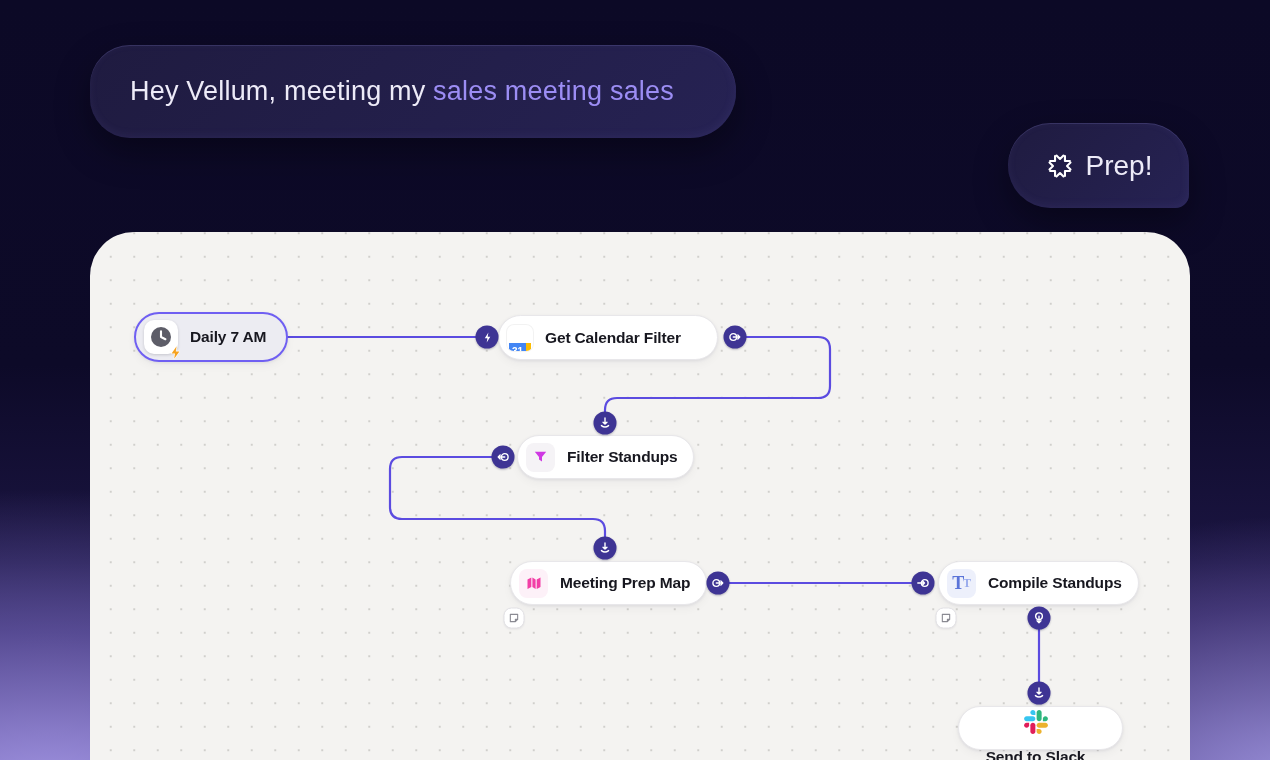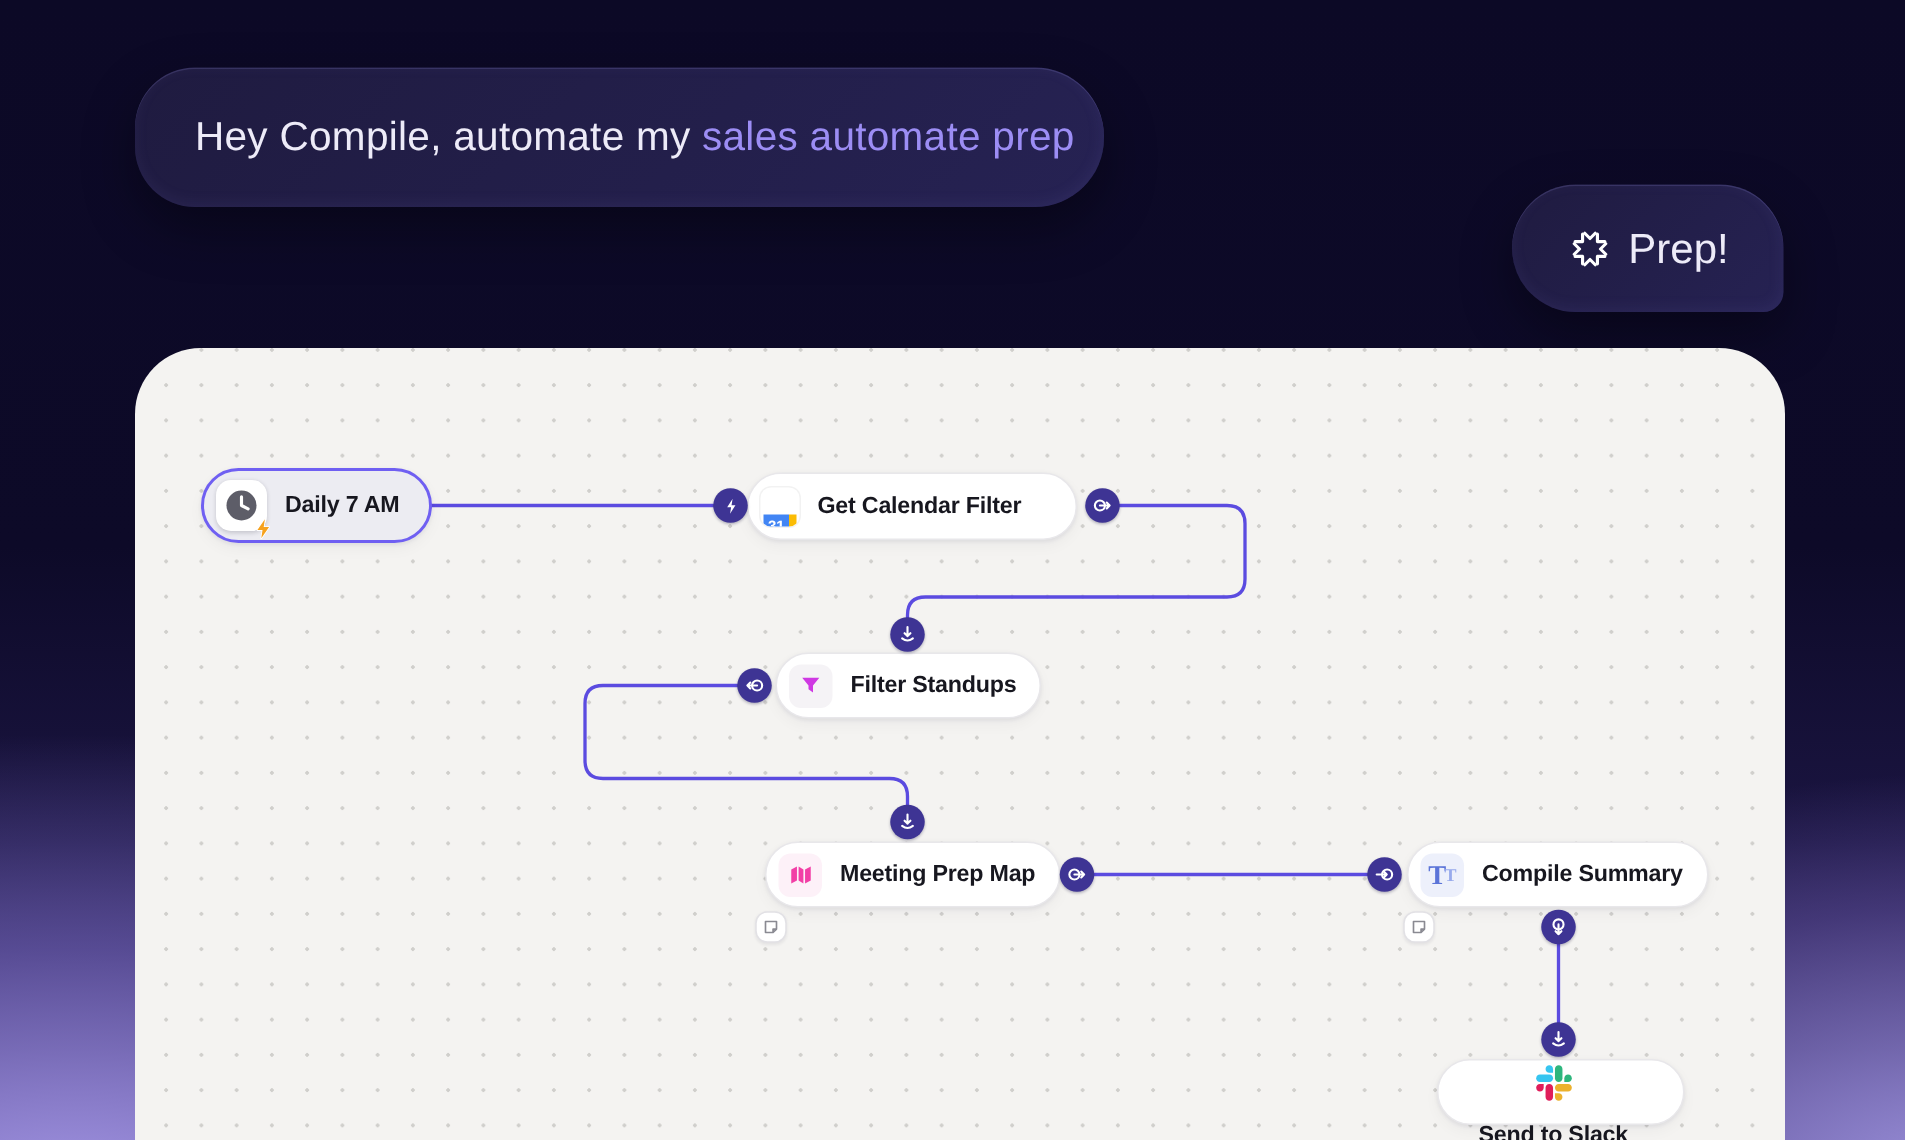--- a/index.html
+++ b/index.html
@@ -104,22 +104,22 @@
     position:absolute; width:21px; height:21px; border-radius:8px;
     background:#fff; border:1px solid #e2e1e5; transform:translate(-50%,-50%);
     display:flex; align-items:center; justify-content:center;
     box-shadow:0 1px 2px rgba(25,22,60,0.07);
   }
 </style>
 </head>
 <body>
 
 <div class="bubble bubble-user">
-  <span>Hey Compile, automate my</span>
-    <span class="hl">sales automate prep</span>
+  <span>Hey Vellum, meeting my</span>
+    <span class="hl">sales meeting sales</span>
 </div>
 
 <div class="bubble bubble-done">
   <svg class="burst" viewBox="0 0 30 30">
     <g stroke="#fff" stroke-width="2.1" fill="none" stroke-linecap="round" stroke-linejoin="round">
       <path d="M11.5 4.5 L15 8 L18.5 4.5"></path>
       <path transform="rotate(45 15 15)" d="M11.5 4.5 L15 8 L18.5 4.5"></path>
       <path transform="rotate(90 15 15)" d="M11.5 4.5 L15 8 L18.5 4.5"></path>
       <path transform="rotate(135 15 15)" d="M11.5 4.5 L15 8 L18.5 4.5"></path>
       <path transform="rotate(180 15 15)" d="M11.5 4.5 L15 8 L18.5 4.5"></path>
@@ -185,21 +185,21 @@
       </svg>
     </span>
     <span>Filter Standups</span>
   </div>
 
   <div class="node" style="left:848px; top:329px; height:44px; width:201px;">
     <span class="nicon ic-text">
       <span class="t1">T</span>
         <span class="t2">T</span>
     </span>
-    <span>Compile Summary</span>
+    <span>Compile Standups</span>
   </div>
 
   <div class="node" style="left:868px; top:474px; height:44px; width:165px;flex-direction:column;">
     <span class="nicon ic-slack">
       <svg width="24" height="24" viewBox="0 0 124 124">
         <path d="M26.4 78.2c0 7.1-5.8 12.9-12.9 12.9S.6 85.3.6 78.2s5.8-12.9 12.9-12.9h12.9v12.9z" fill="#e01e5a"></path>
         <path d="M32.9 78.2c0-7.1 5.8-12.9 12.9-12.9s12.9 5.8 12.9 12.9v32.3c0 7.1-5.8 12.9-12.9 12.9s-12.9-5.8-12.9-12.9V78.2z" fill="#e01e5a"></path>
         <path d="M45.8 26.4c-7.1 0-12.9-5.8-12.9-12.9S38.7.6 45.8.6s12.9 5.8 12.9 12.9v12.9H45.8z" fill="#36c5f0"></path>
         <path d="M45.8 32.9c7.1 0 12.9 5.8 12.9 12.9s-5.8 12.9-12.9 12.9H13.5C6.4 58.7.6 52.9.6 45.8s5.8-12.9 12.9-12.9h32.3z" fill="#36c5f0"></path>
         <path d="M97.6 45.8c0-7.1 5.8-12.9 12.9-12.9s12.9 5.8 12.9 12.9-5.8 12.9-12.9 12.9H97.6V45.8z" fill="#2eb67d"></path>

